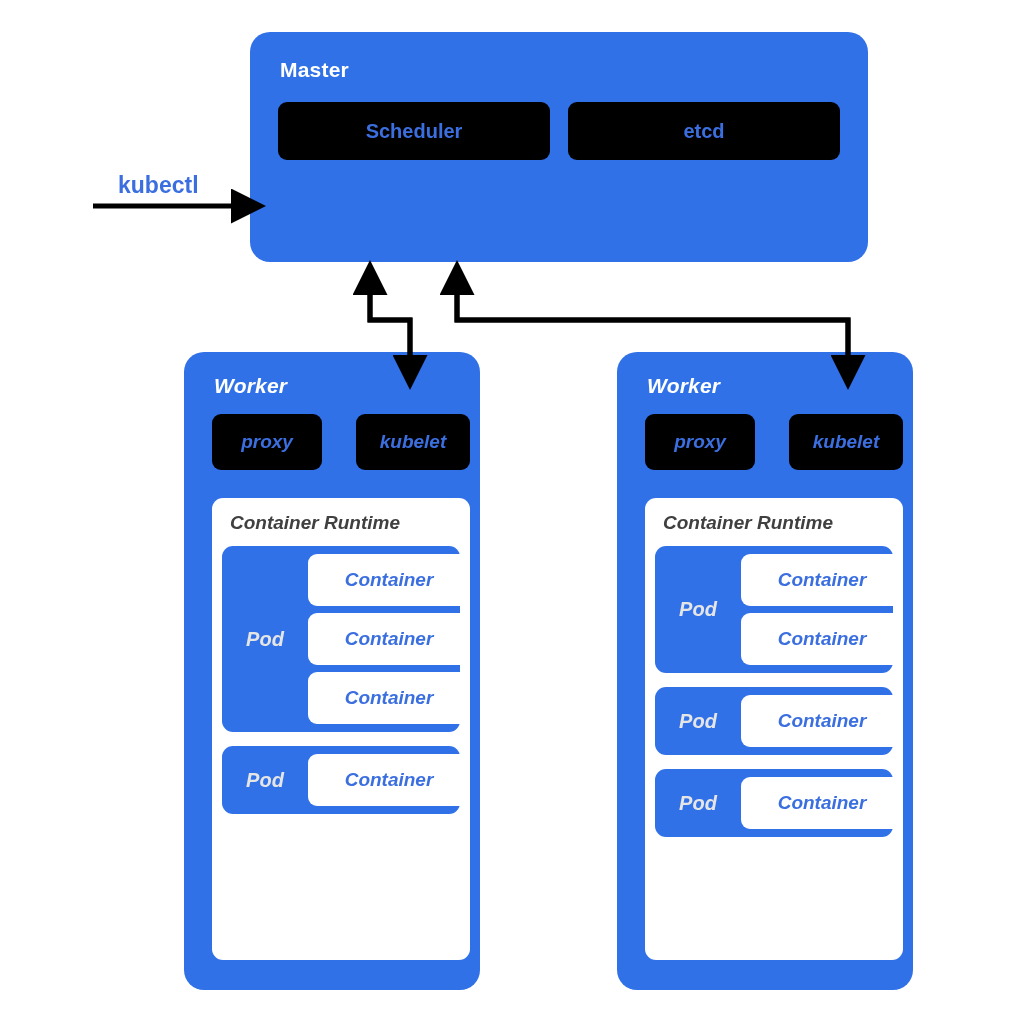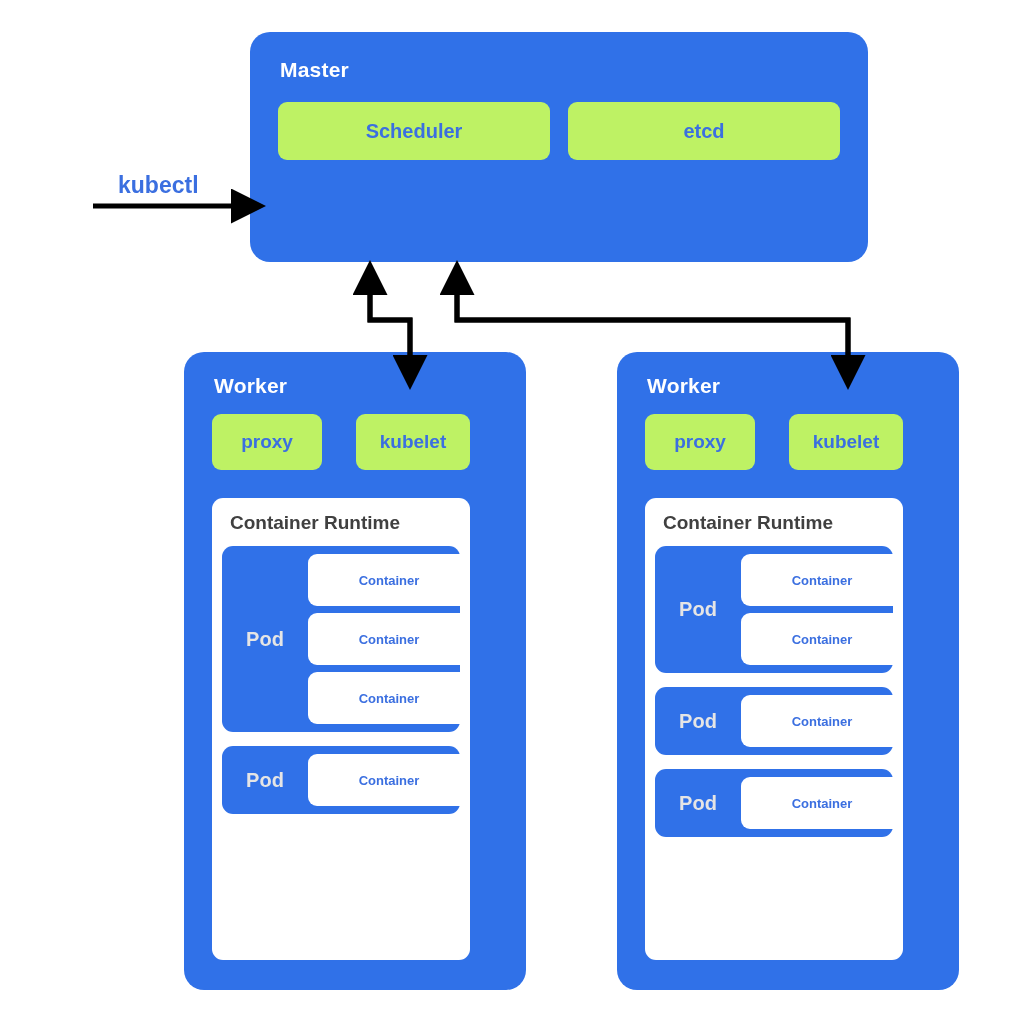--- a/index.html
+++ b/index.html
@@ -28,21 +28,21 @@
   }
   .node-title {
     color: #ffffff;
     font-weight: bold;
     font-size: 21px;
     letter-spacing: 0.2px;
   }
 
   
   .comp {
-    background: #bef264;
+    background: #000000;
     border-radius: 9px;
     color: #3B6FE0;
     font-weight: bold;
     display: flex;
     align-items: center;
     justify-content: center;
     box-sizing: border-box;
   }
 
   
@@ -67,23 +67,24 @@
     gap: 12px 18px;
   }
   .master-grid .comp {
     width: 272px;
     height: 58px;
     font-size: 20px;
   }
 
   
   .worker {
-    width: 342px;
+    width: 296px;
     height: 638px;
     top: 352px;
+    font-style: italic;
   }
   #worker-left  { left: 184px; }
   #worker-right { left: 617px; }
 
   .worker .node-title {
     position: absolute;
     left: 30px;
     top: 22px;
   }
 
@@ -149,21 +150,21 @@
     flex-direction: column;
     gap: 7px;
     flex: 1 1 auto;
     margin-right: -10px;
   }
   .container-chip {
     background: #ffffff;
     border-radius: 9px;
     color: #3B6FE0;
     font-weight: bold;
-    font-size: 13px;
+    font-size: 19px;
     height: 52px;
     display: flex;
     align-items: center;
     justify-content: center;
     box-sizing: border-box;
   }
 
   
   #connectors {
     position: absolute;

